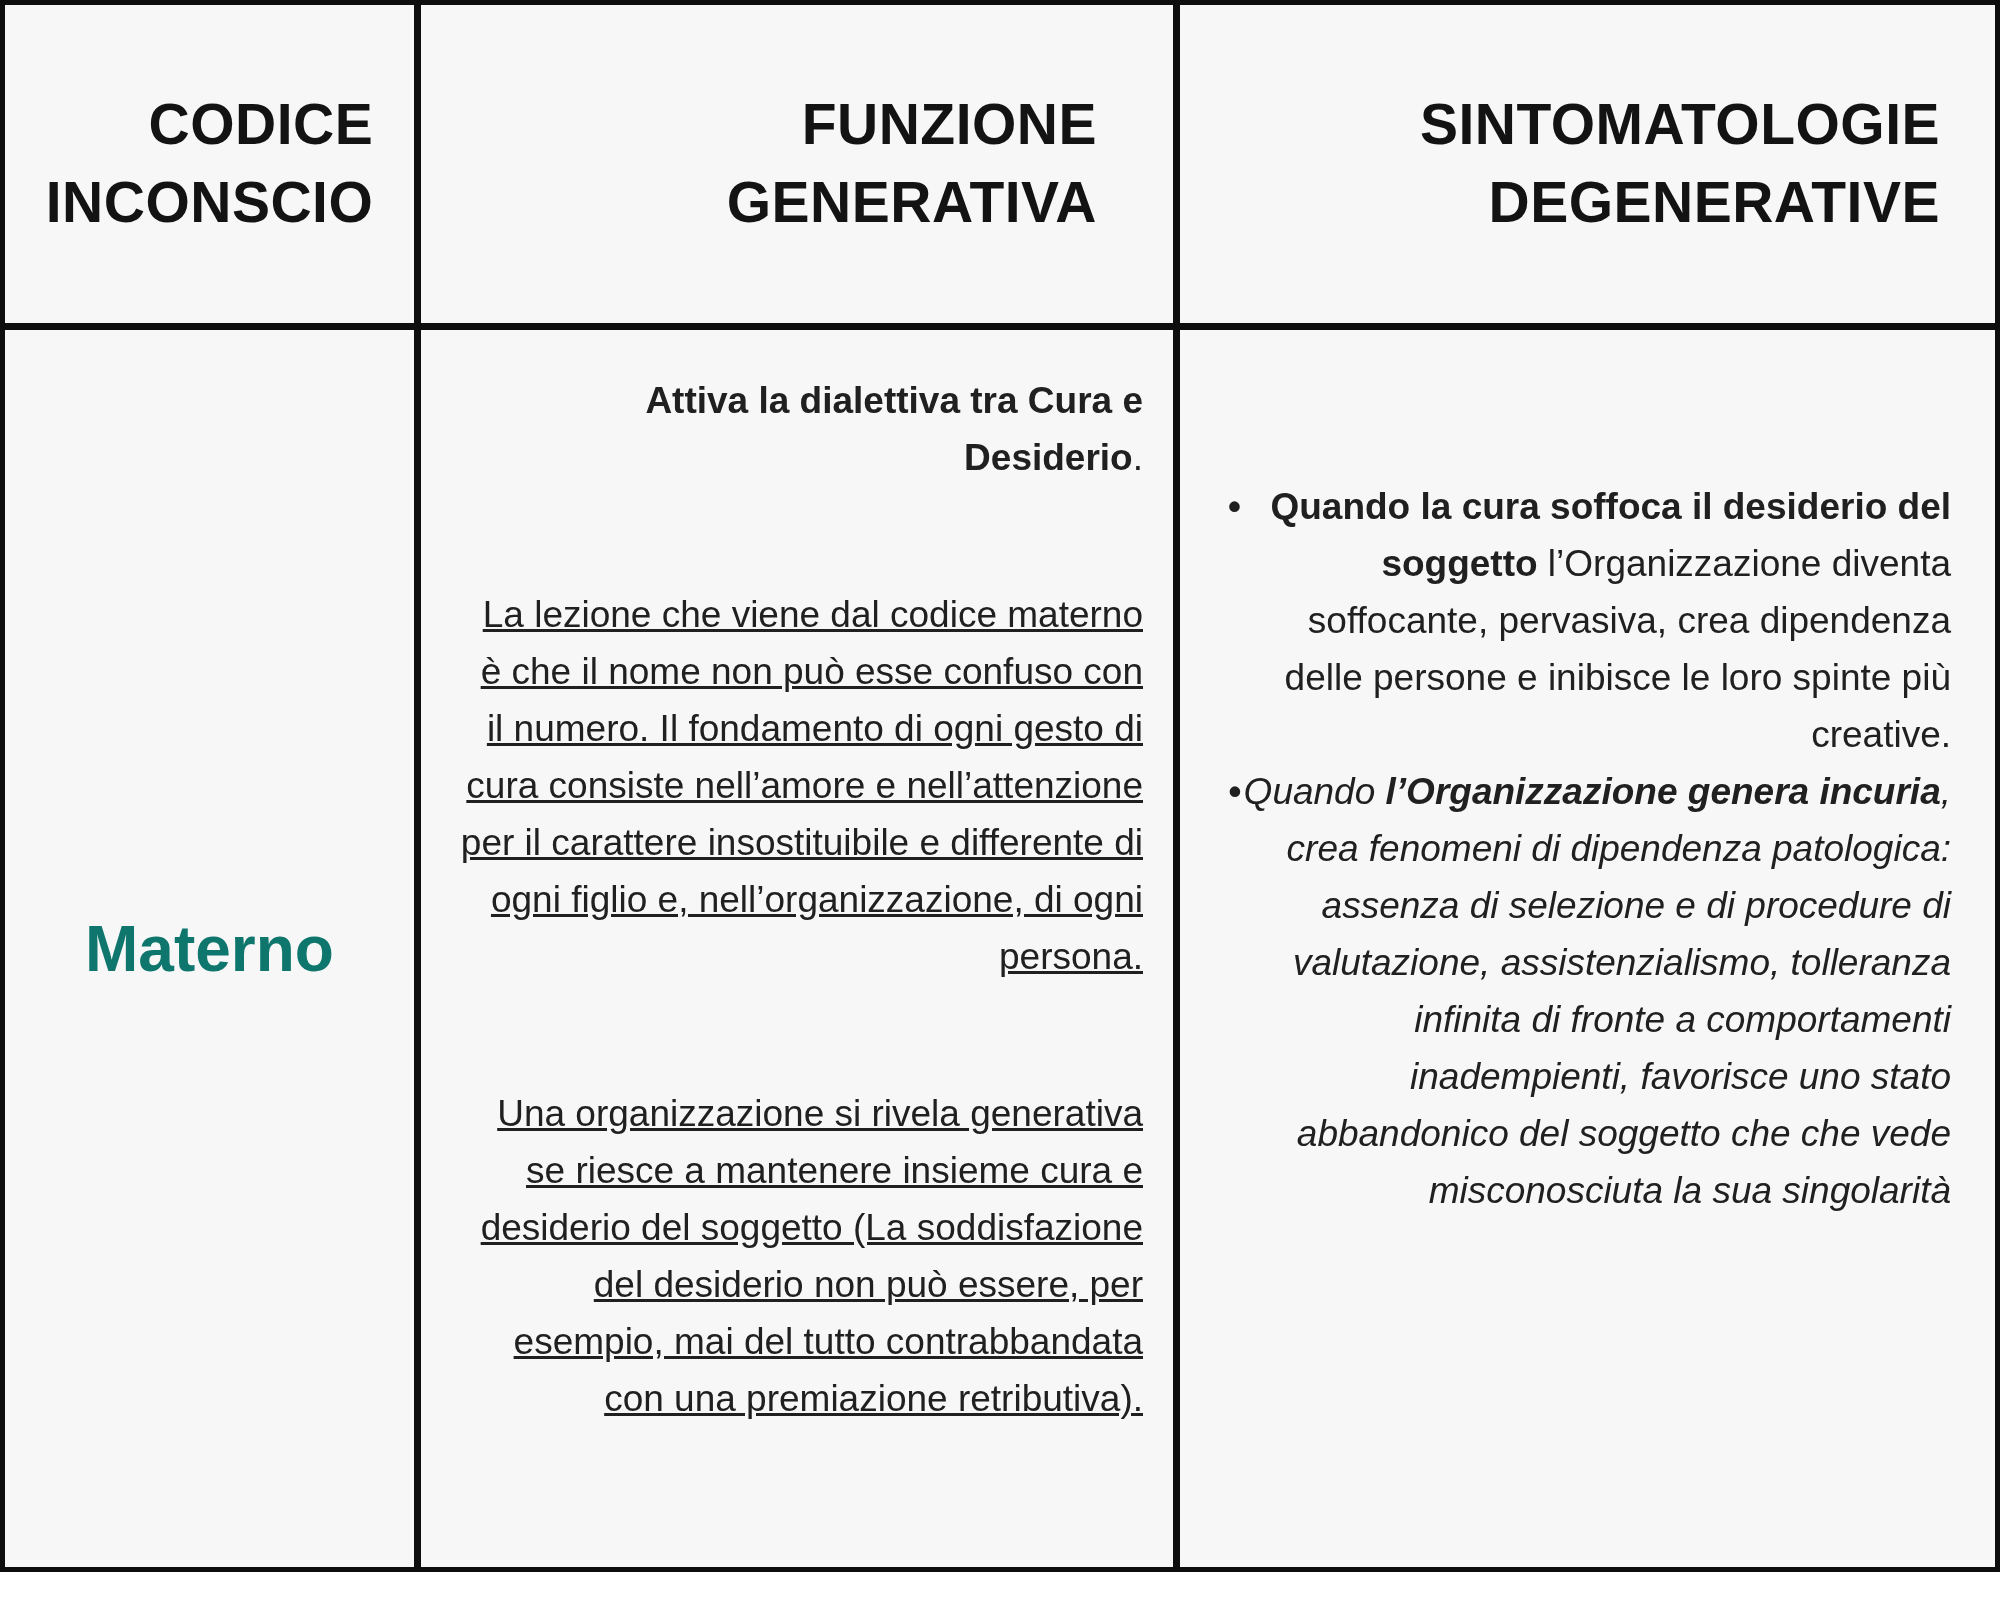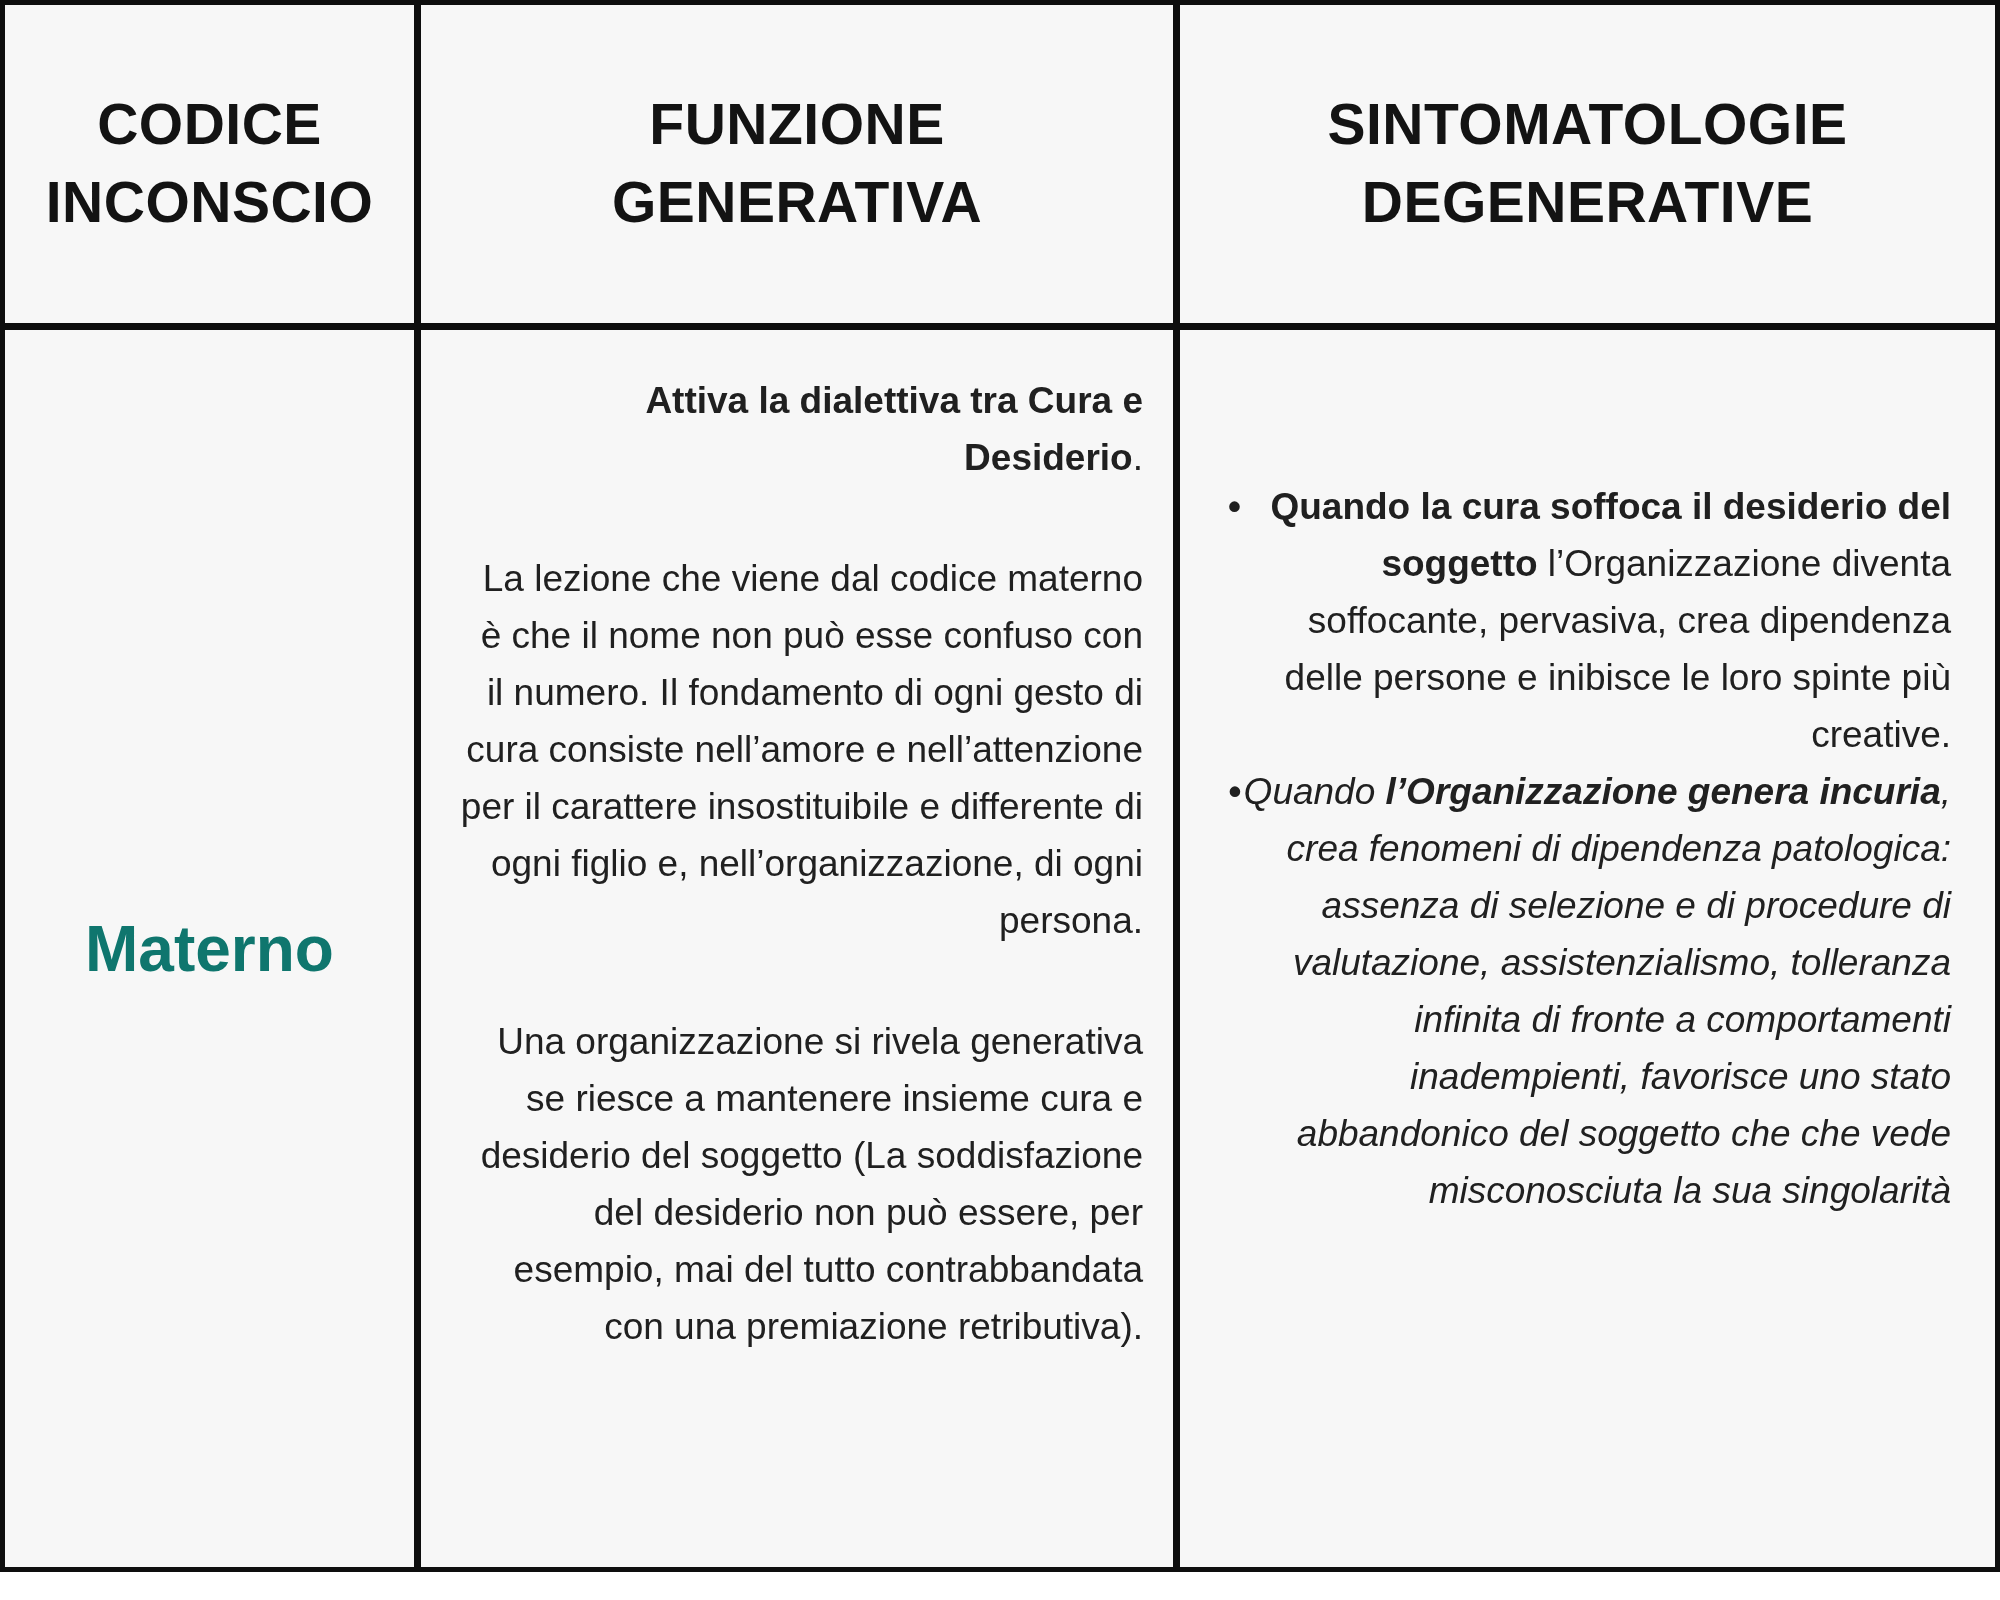--- a/index.html
+++ b/index.html
@@ -29,21 +29,20 @@
   .cell {
     background: #f7f7f7;
     box-sizing: border-box;
     overflow: hidden;
     text-align: right;
   }
   .header-cell {
     display: flex;
     align-items: center;
     justify-content: center;
-    text-align: center;
     padding: 0 55px;
     font-weight: 700;
     font-size: 57px;
     line-height: 1.36;
     letter-spacing: 0.5px;
     color: #131313;
   }
   .header-cell.middle { padding: 0 76px; }
   .code-cell {
     display: flex;
@@ -58,21 +57,22 @@
     line-height: 57px;
     color: #202020;
   }
   .funzione-cell {
     padding: 42px 30px 0 36px;
   }
   .funzione-cell p {
     margin: 0;
   }
   .funzione-cell p + p {
-    margin-top: 64px;
+    margin-top: 100px;
+    text-decoration: underline;
   }
   .sintomi-cell {
     padding: 36px 44px 0 0;
   }
   .sintomi-cell ul {
     margin: 112px 0 0 0;
     padding: 0;
     list-style: none;
   }
   .sintomi-cell li {

